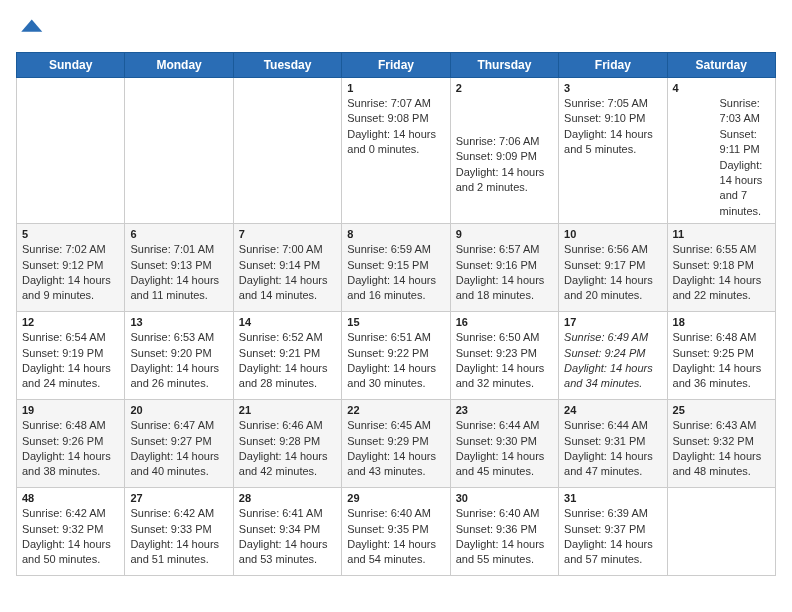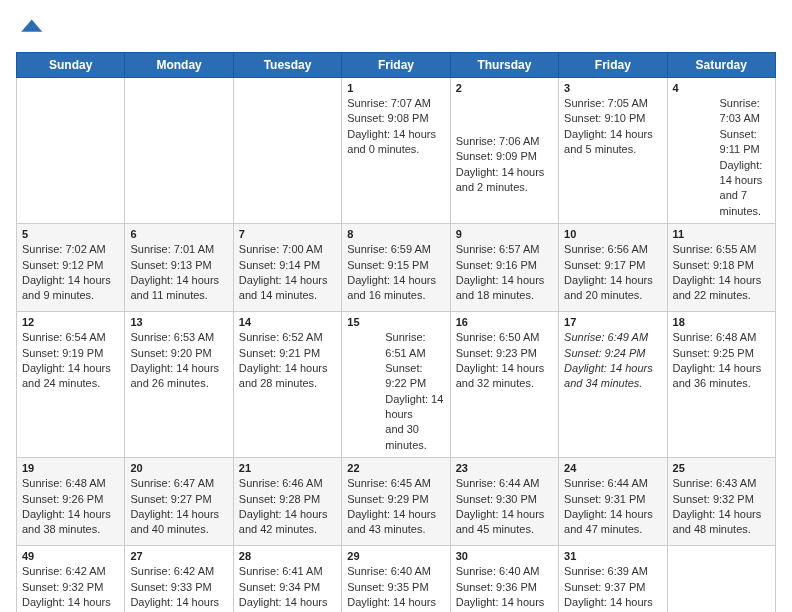--- a/index.html
+++ b/index.html
@@ -220,21 +220,21 @@
         </td>
         <td>
           <span class="day-num">14</span>
           <div class="cell-content" style="white-space: pre-line;">Sunrise: 6:52 AM
 Sunset: 9:21 PM
 Daylight: 14 hours
 and 28 minutes.</div>
         </td>
         <td>
           <span class="day-num">15</span>
-          <div class="cell-content" style="white-space: pre-line; margin-left: 38px;">Sunrise: 6:51 AM
+          <div class="cell-content" style="white-space: pre-line;">Sunrise: 6:51 AM
 Sunset: 9:22 PM
 Daylight: 14 hours
 and 30 minutes.</div>
         </td>
         <td>
           <span class="day-num">16</span>
           <div class="cell-content" style="white-space: pre-line;">Sunrise: 6:50 AM
 Sunset: 9:23 PM
 Daylight: 14 hours
 and 32 minutes.</div>
@@ -300,21 +300,21 @@
         <td>
           <span class="day-num">25</span>
           <div class="cell-content" style="white-space: pre-line;">Sunrise: 6:43 AM
 Sunset: 9:32 PM
 Daylight: 14 hours
 and 48 minutes.</div>
         </td>
       </tr>
       <tr>
         <td>
-          <span class="day-num">49</span>
+          <span class="day-num">48</span>
           <div class="cell-content" style="white-space: pre-line;">Sunrise: 6:42 AM
 Sunset: 9:32 PM
 Daylight: 14 hours
 and 50 minutes.</div>
         </td>
         <td>
           <span class="day-num">27</span>
           <div class="cell-content" style="white-space: pre-line;">Sunrise: 6:42 AM
 Sunset: 9:33 PM
 Daylight: 14 hours

